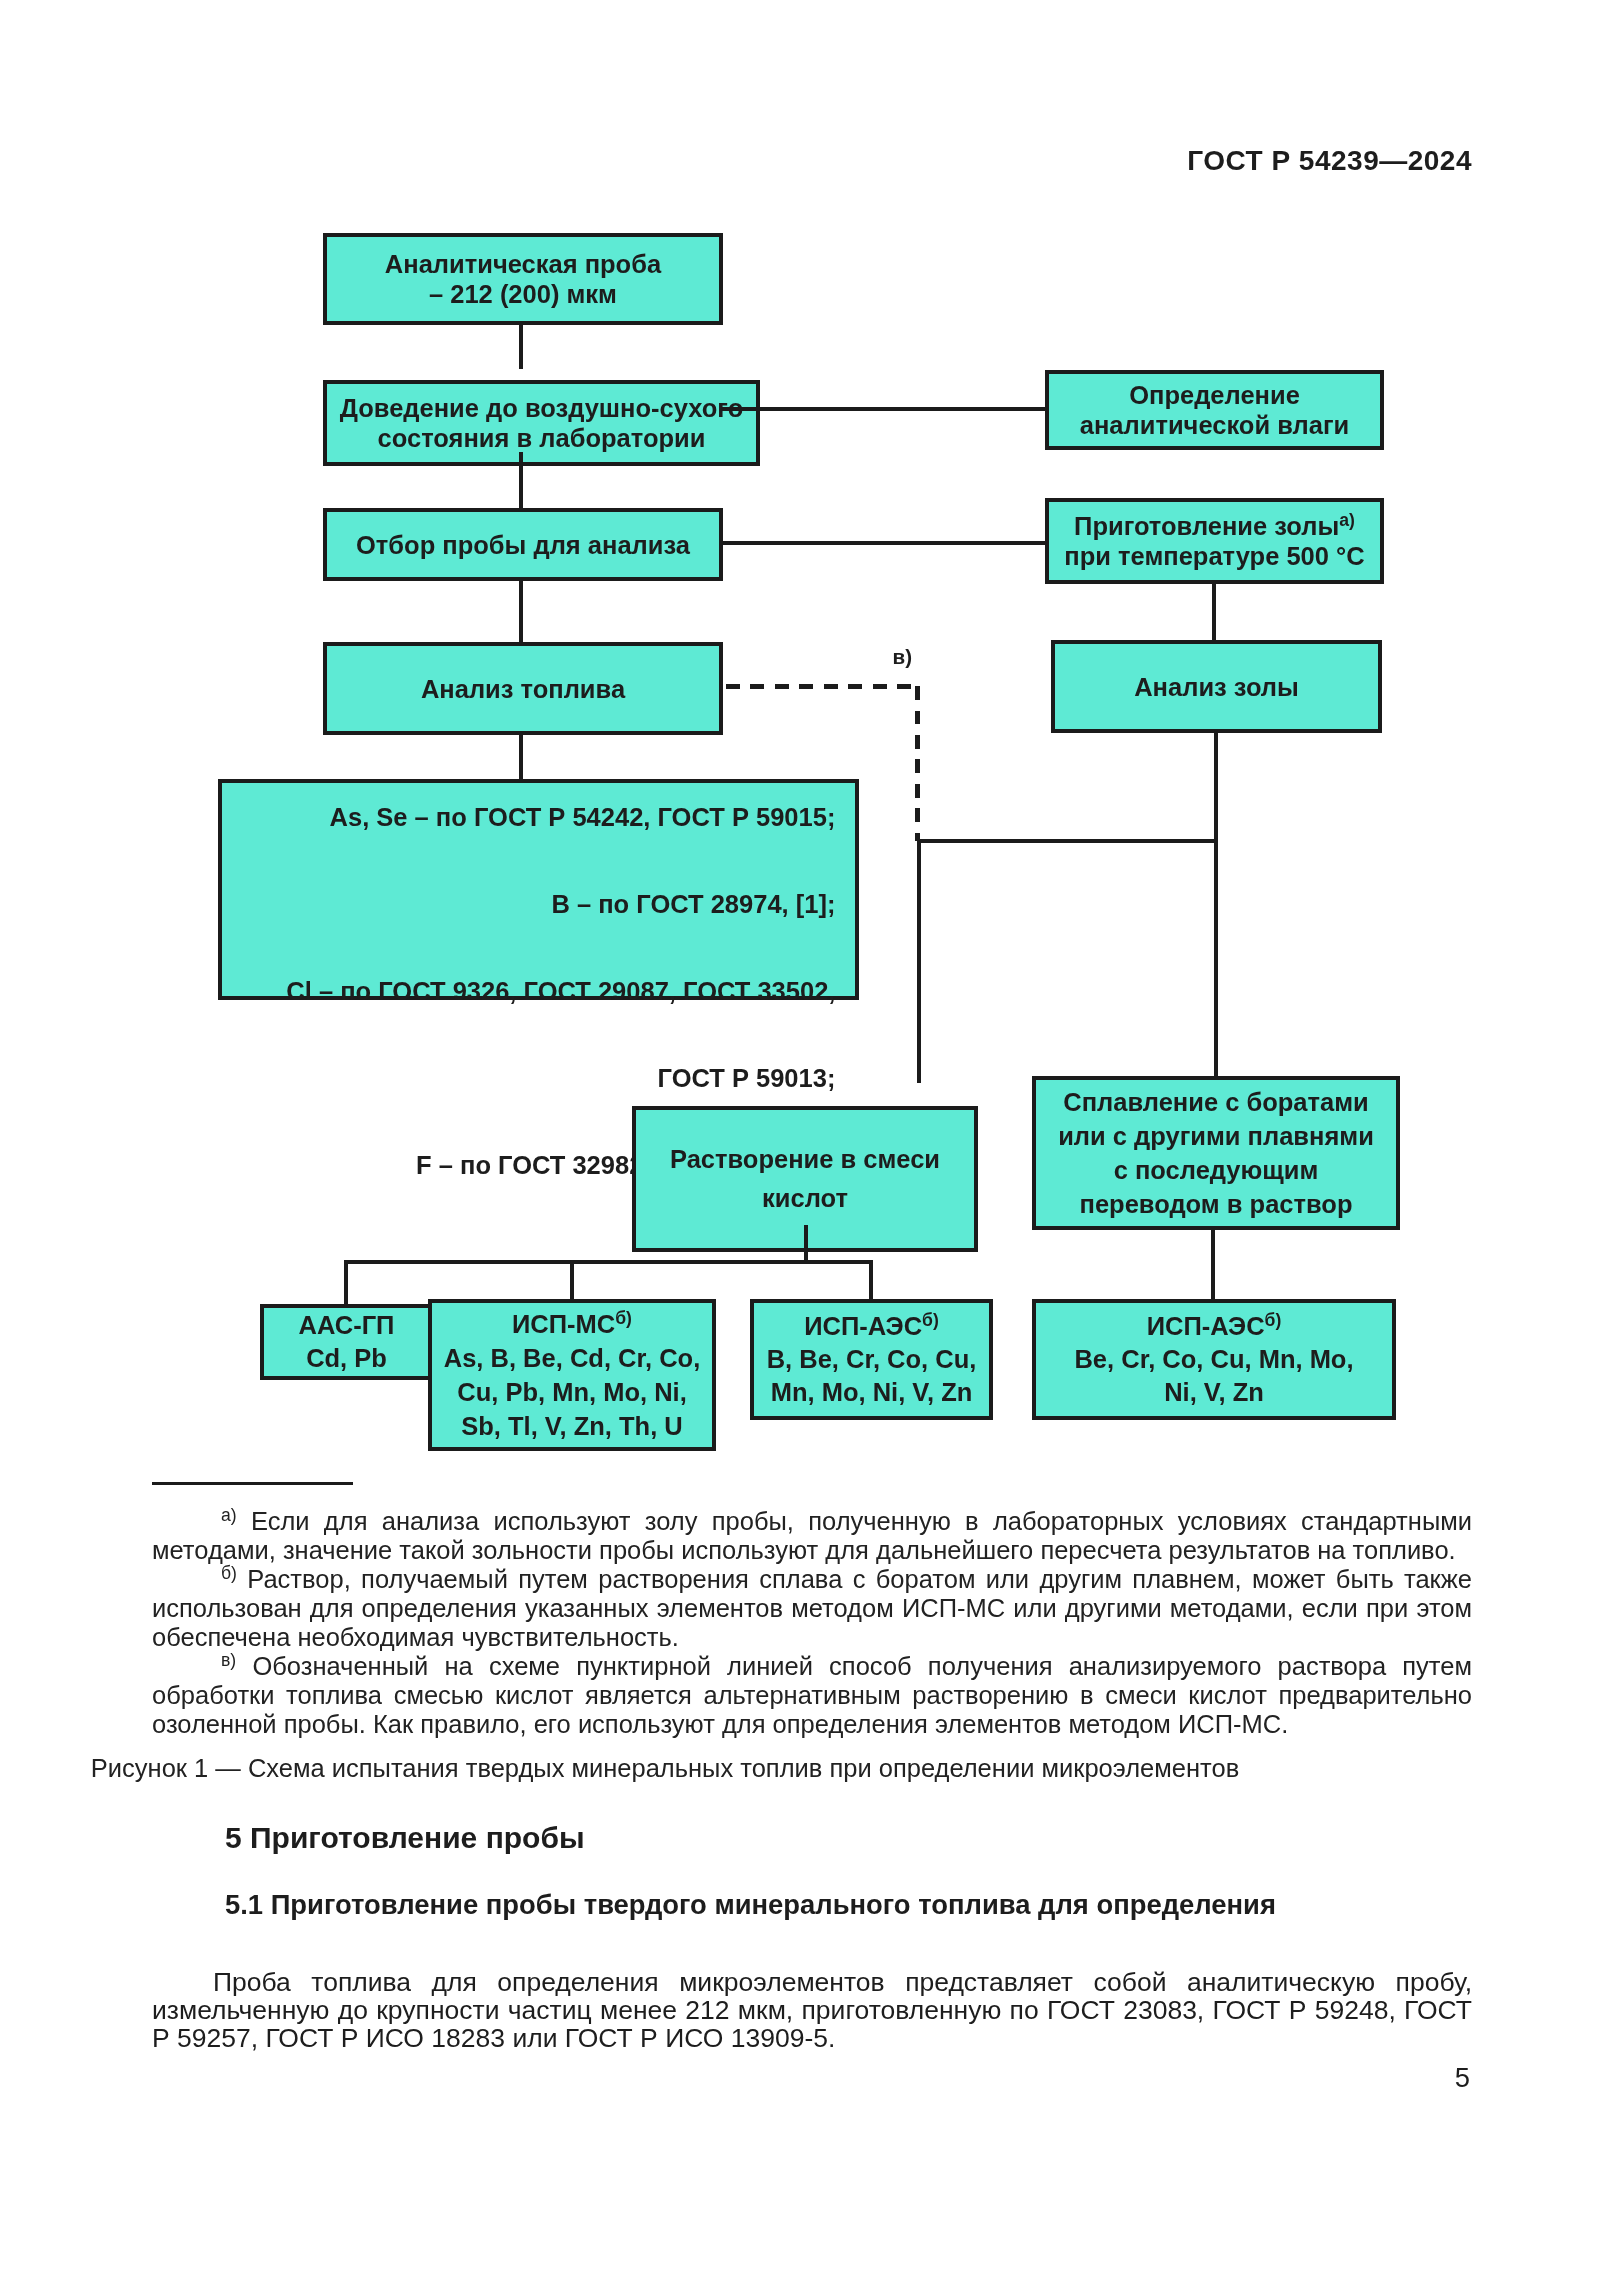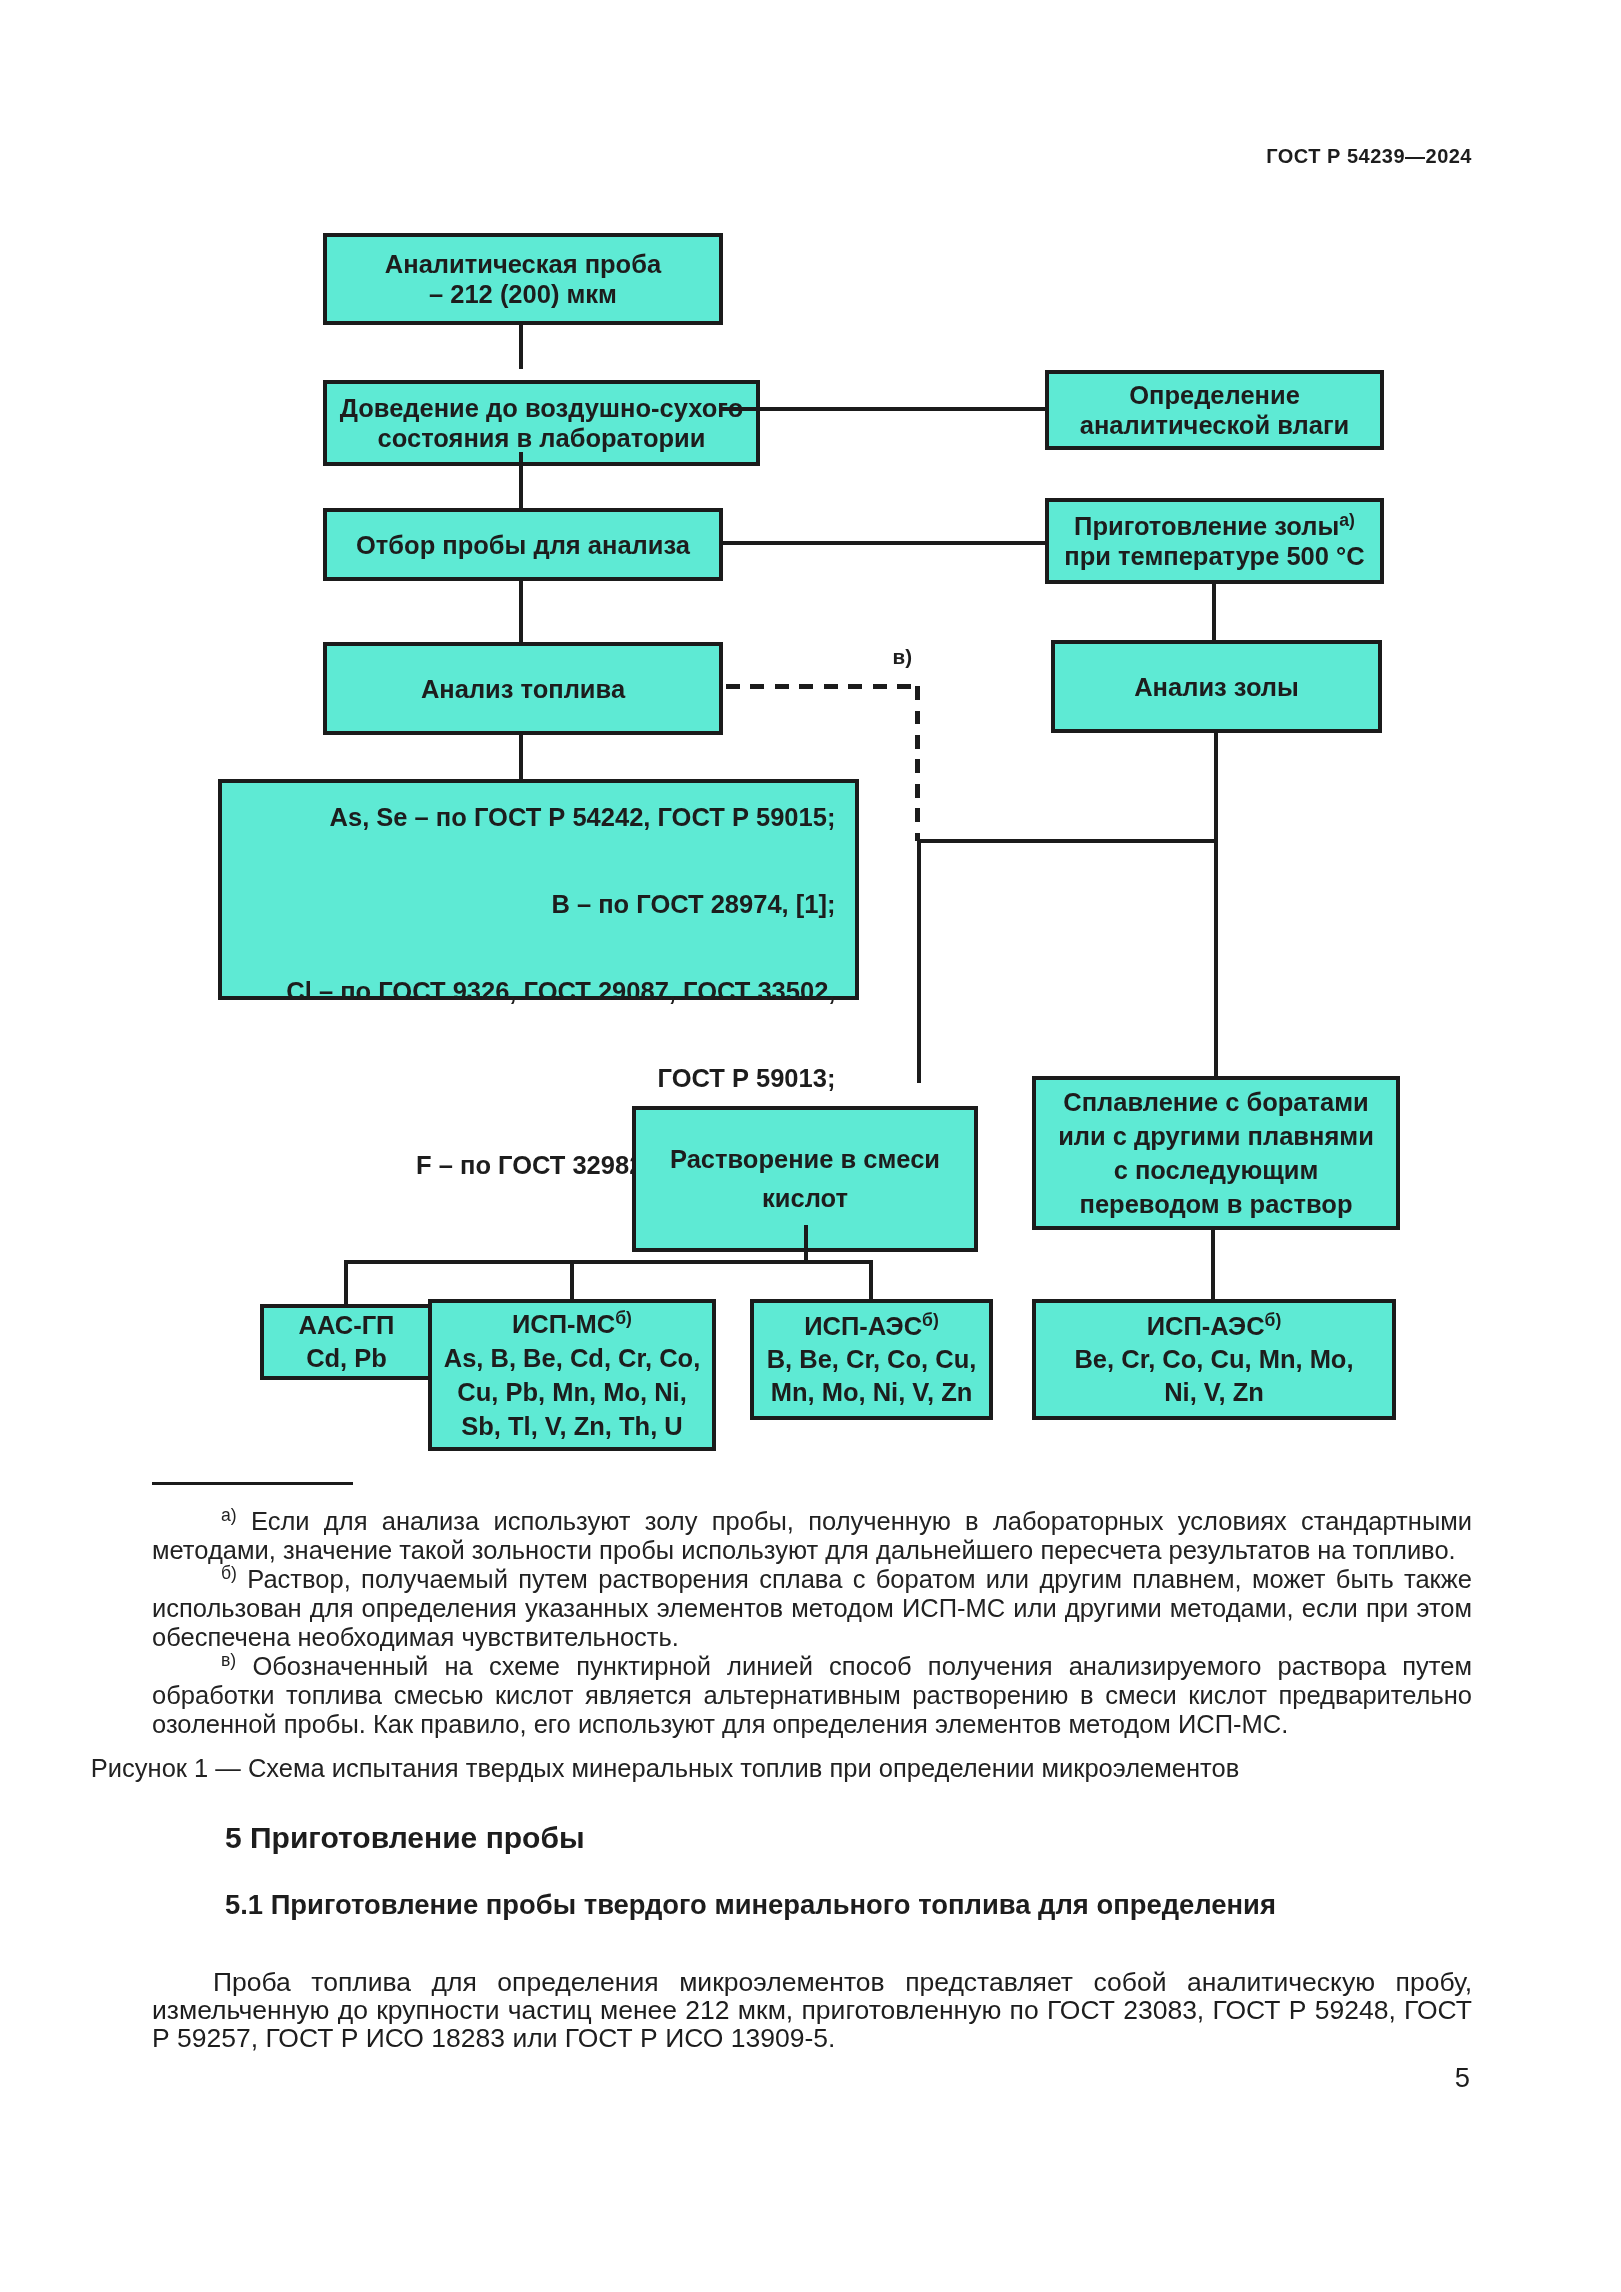--- a/index.html
+++ b/index.html
@@ -6,21 +6,21 @@
   .page{
     position:relative;
     width:1621px;height:2293px;
     background:#ffffff;
     font-family:"Liberation Sans","DejaVu Sans",sans-serif;
     color:#1d1d1d;
     overflow:hidden;
   }
   .hdr{
     position:absolute;top:145px;left:980px;width:492px;
-    text-align:right;font-weight:bold;font-size:20px;letter-spacing:0.5px;
+    text-align:right;font-weight:bold;font-size:28px;letter-spacing:0.5px;
   }
   
   .fbox{
     position:absolute;
     border:4.9px solid #1b1b1b;
     background:#5eead4;
     display:flex;flex-direction:column;justify-content:center;align-items:center;
     text-align:center;
     font-weight:bold;font-size:25.5px;line-height:30px;color:#1d1d1d;
     box-sizing:border-box;

